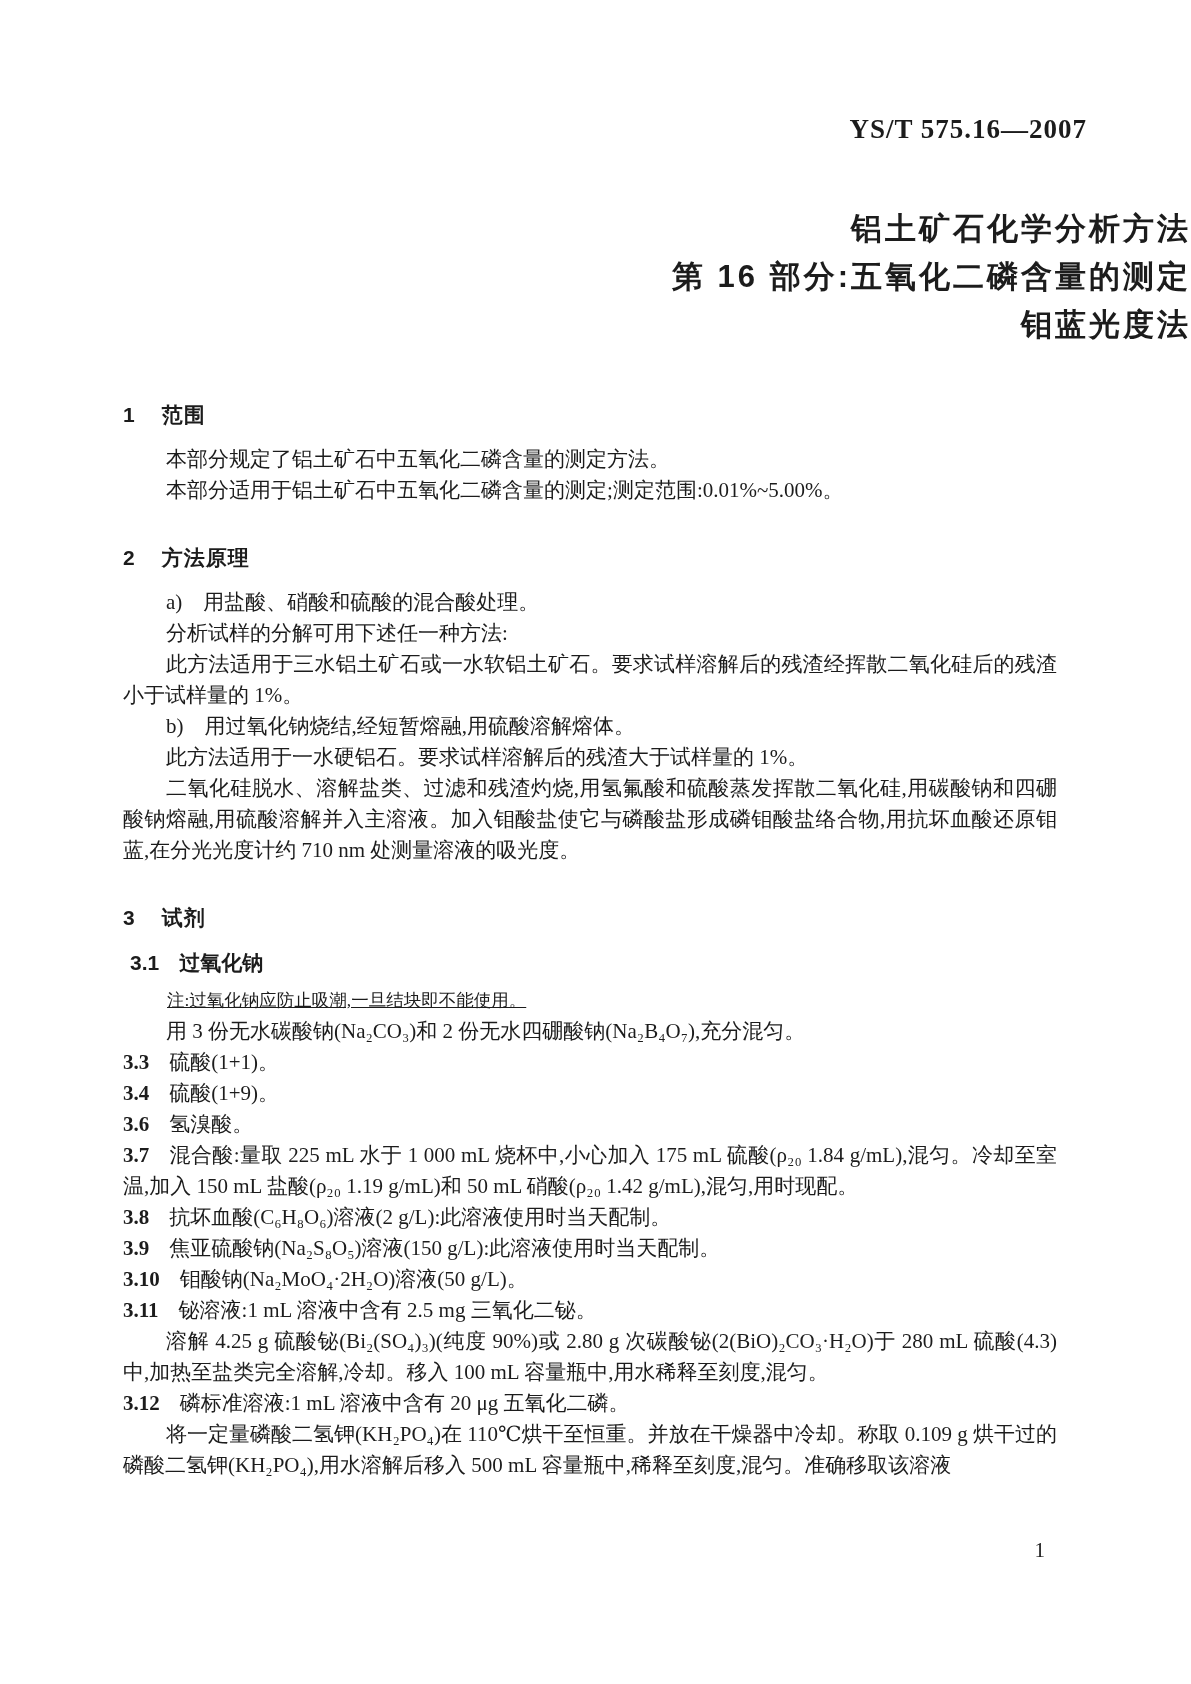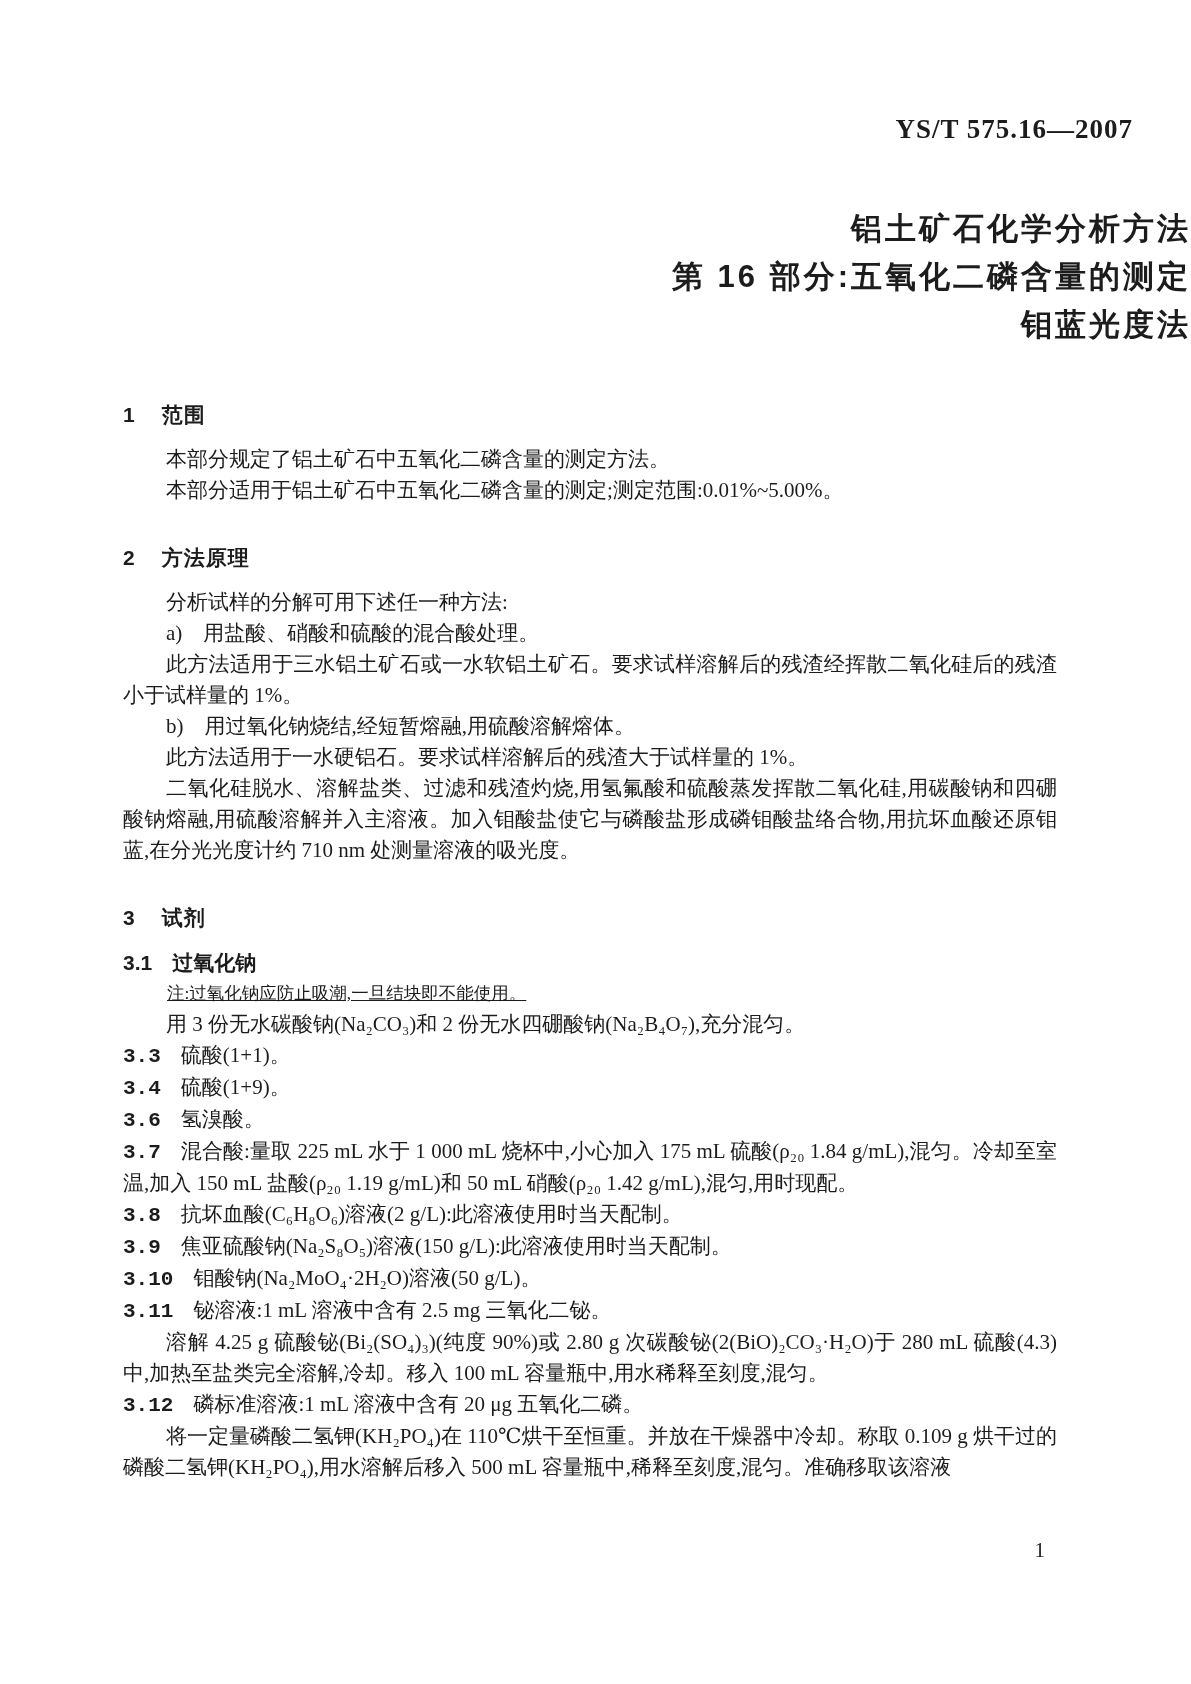--- a/index.html
+++ b/index.html
@@ -7,21 +7,21 @@
     position:relative;
     width:1191px;height:1684px;
     margin:0 auto;
     background:#ffffff;
     color:#1c1c1c;
     font-family:"Liberation Serif","DejaVu Serif",serif;
     overflow:hidden;
   }
   .std-header{
     padding-top:114px;
-    padding-right:58px;
+    padding-right:104px;
     text-align:right;
     font-family:"Liberation Serif","DejaVu Serif",serif;
     font-weight:bold;
     font-size:27px;
     letter-spacing:1px;
   }
   .doc-title{
     margin-top:60px;
     text-align:right;
     font-family:"Liberation Sans","DejaVu Sans",sans-serif;
@@ -45,27 +45,27 @@
     font-weight:bold;
     font-size:21px;
     line-height:31px;
     letter-spacing:1px;
   }
   .sec-h.first{margin-top:50px;}
   .sec-h .sec-num{display:inline-block;margin-right:26px;}
   .para{margin:0;text-indent:2.05em;}
   .clause{margin:0;}
   .clause .cnum{
-    font-family:Liberation Mono, monospace;
+    font-family:Liberation Serif, serif;
     font-weight:bold;
     display:inline-block;
     margin-right:20px;
   }
   .clause-h{
-    margin:0;
+    margin:7px;
     font-family:"Liberation Sans","DejaVu Sans",sans-serif;
     font-weight:bold;
     font-size:21px;
     line-height:31px;
   }
   .clause-h .cnum{display:inline-block;margin-right:20px;}
   .note{
     margin:0;
     padding-left:44px;
     font-size:17.5px;
@@ -96,22 +96,22 @@
 
     <h3 class="sec-h first">
       <span class="sec-num">1</span><span>范围</span>
     </h3>
     <p class="para">本部分规定了铝土矿石中五氧化二磷含量的测定方法。</p>
     <p class="para">本部分适用于铝土矿石中五氧化二磷含量的测定;测定范围:0.01%~5.00%。</p>
 
     <h3 class="sec-h">
       <span class="sec-num">2</span><span>方法原理</span>
     </h3>
+    <p class="para">a)　用盐酸、硝酸和硫酸的混合酸处理。</p>
     <p class="para">分析试样的分解可用下述任一种方法:</p>
-    <p class="para">a)　用盐酸、硝酸和硫酸的混合酸处理。</p>
     <p class="para">此方法适用于三水铝土矿石或一水软铝土矿石。要求试样溶解后的残渣经挥散二氧化硅后的残渣小于试样量的 1%。</p>
     <p class="para">b)　用过氧化钠烧结,经短暂熔融,用硫酸溶解熔体。</p>
     <p class="para">此方法适用于一水硬铝石。要求试样溶解后的残渣大于试样量的 1%。</p>
     <p class="para">二氧化硅脱水、溶解盐类、过滤和残渣灼烧,用氢氟酸和硫酸蒸发挥散二氧化硅,用碳酸钠和四硼酸钠熔融,用硫酸溶解并入主溶液。加入钼酸盐使它与磷酸盐形成磷钼酸盐络合物,用抗坏血酸还原钼蓝,在分光光度计约 710 nm 处测量溶液的吸光度。</p>
 
     <h3 class="sec-h">
       <span class="sec-num">3</span><span>试剂</span>
     </h3>
 
     <p class="clause-h">

